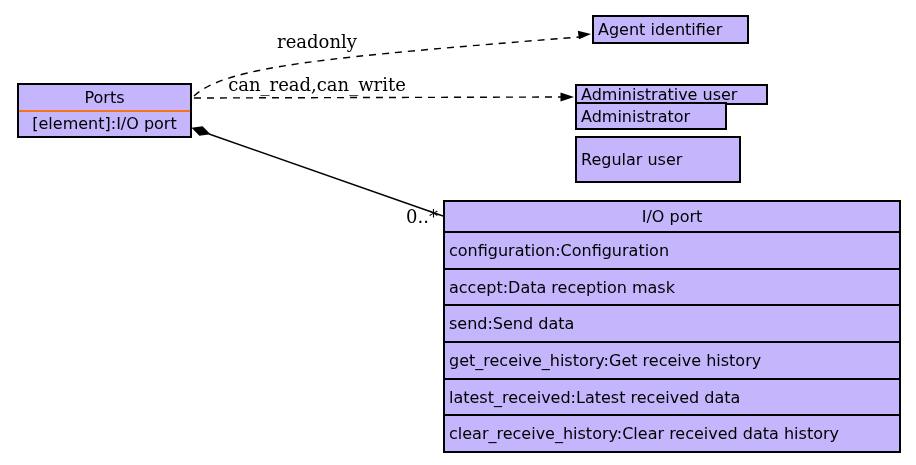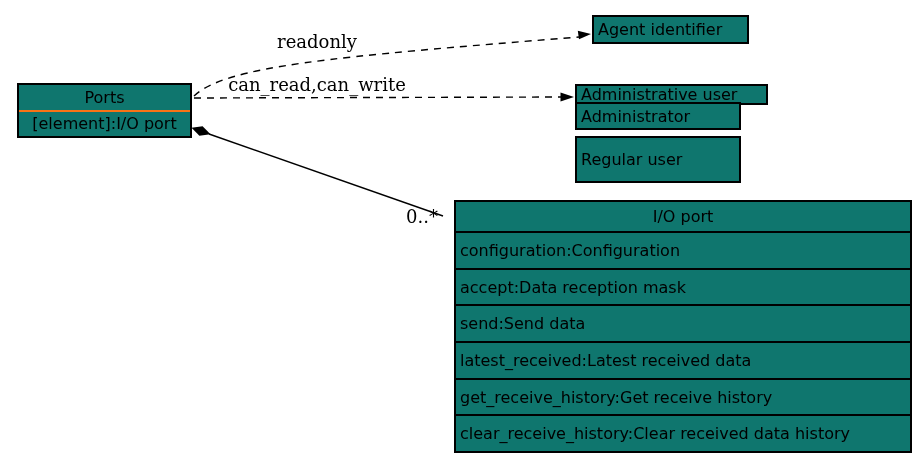--- a/index.html
+++ b/index.html
@@ -4,39 +4,39 @@
 <style>
   html, body { margin: 0; padding: 0; }
   body {
     width: 916px; height: 465px; position: relative;
     background: #ffffff; color: #000000;
     font-family: "DejaVu Sans", sans-serif;
     overflow: hidden;
   }
   .edge-layer { position: absolute; left: 0; top: 0; width: 916px; height: 465px; }
   .box {
-    position: absolute; background: #0f766e;
+    position: absolute; background: #c4b5fd;
     border: 2px solid #000000; box-sizing: border-box;
     font-size: 16px; white-space: nowrap;
   }
   .cell { display: flex; align-items: center; box-sizing: border-box; }
   .cell.center { justify-content: center; }
   .cell.left { padding-left: 4px; }
   
   .ports-box { left: 17px; top: 83px; width: 175px; height: 55px; display: flex; flex-direction: column; }
   .ports-title { flex: 1; }
   .ports-attr { flex: 1; border-top: 2px solid #f97316; }
   
   .agent-box { left: 592px; top: 15px; width: 157px; height: 29px; }
   
   .admin-header { left: 575px; top: 84px;  width: 193px; height: 21px; }
-  .admin-sub1   { left: 575px; top: 102px; width: 166px; height: 28px; }
+  .admin-sub1   { left: 575px; top: 102px; width: 152px; height: 28px; }
   .admin-sub2   { left: 575px; top: 136px; width: 166px; height: 47px; }
   
-  .ioport-box { left: 454px; top: 200px; width: 458px; height: 253px; display: flex; flex-direction: column; }
+  .ioport-box { left: 443px; top: 200px; width: 458px; height: 253px; display: flex; flex-direction: column; }
   .ioport-header { height: 29px; flex: none; }
   .io-row { flex: 1; border-top: 2px solid #000; }
   
   .edge-label {
     position: absolute; font-family: "DejaVu Serif", serif;
     font-size: 18px; text-align: center; white-space: nowrap;
   }
   .lbl-readonly { left: 273px; top: 31px;  width: 88px; }
   .lbl-canread  { left: 224px; top: 74px;  width: 186px; }
   .lbl-mult     { left: 404px; top: 206px; width: 36px; }
@@ -65,20 +65,20 @@
 
 <div class="box cell left admin-header">Administrative user</div>
 <div class="box cell left admin-sub1">Administrator</div>
 <div class="box cell left admin-sub2">Regular user</div>
 
 <div class="box ioport-box">
   <div class="cell center ioport-header">I/O port</div>
   <div class="cell left io-row">configuration:Configuration</div>
   <div class="cell left io-row">accept:Data reception mask</div>
   <div class="cell left io-row">send:Send data</div>
+  <div class="cell left io-row">get_receive_history:Get receive history</div>
   <div class="cell left io-row">latest_received:Latest received data</div>
-  <div class="cell left io-row">get_receive_history:Get receive history</div>
   <div class="cell left io-row">clear_receive_history:Clear received data history</div>
 </div>
 
 <div class="edge-label lbl-readonly">readonly</div>
 <div class="edge-label lbl-canread">can_read,can_write</div>
 <div class="edge-label lbl-mult">0..*</div>
 
 </body></html>

